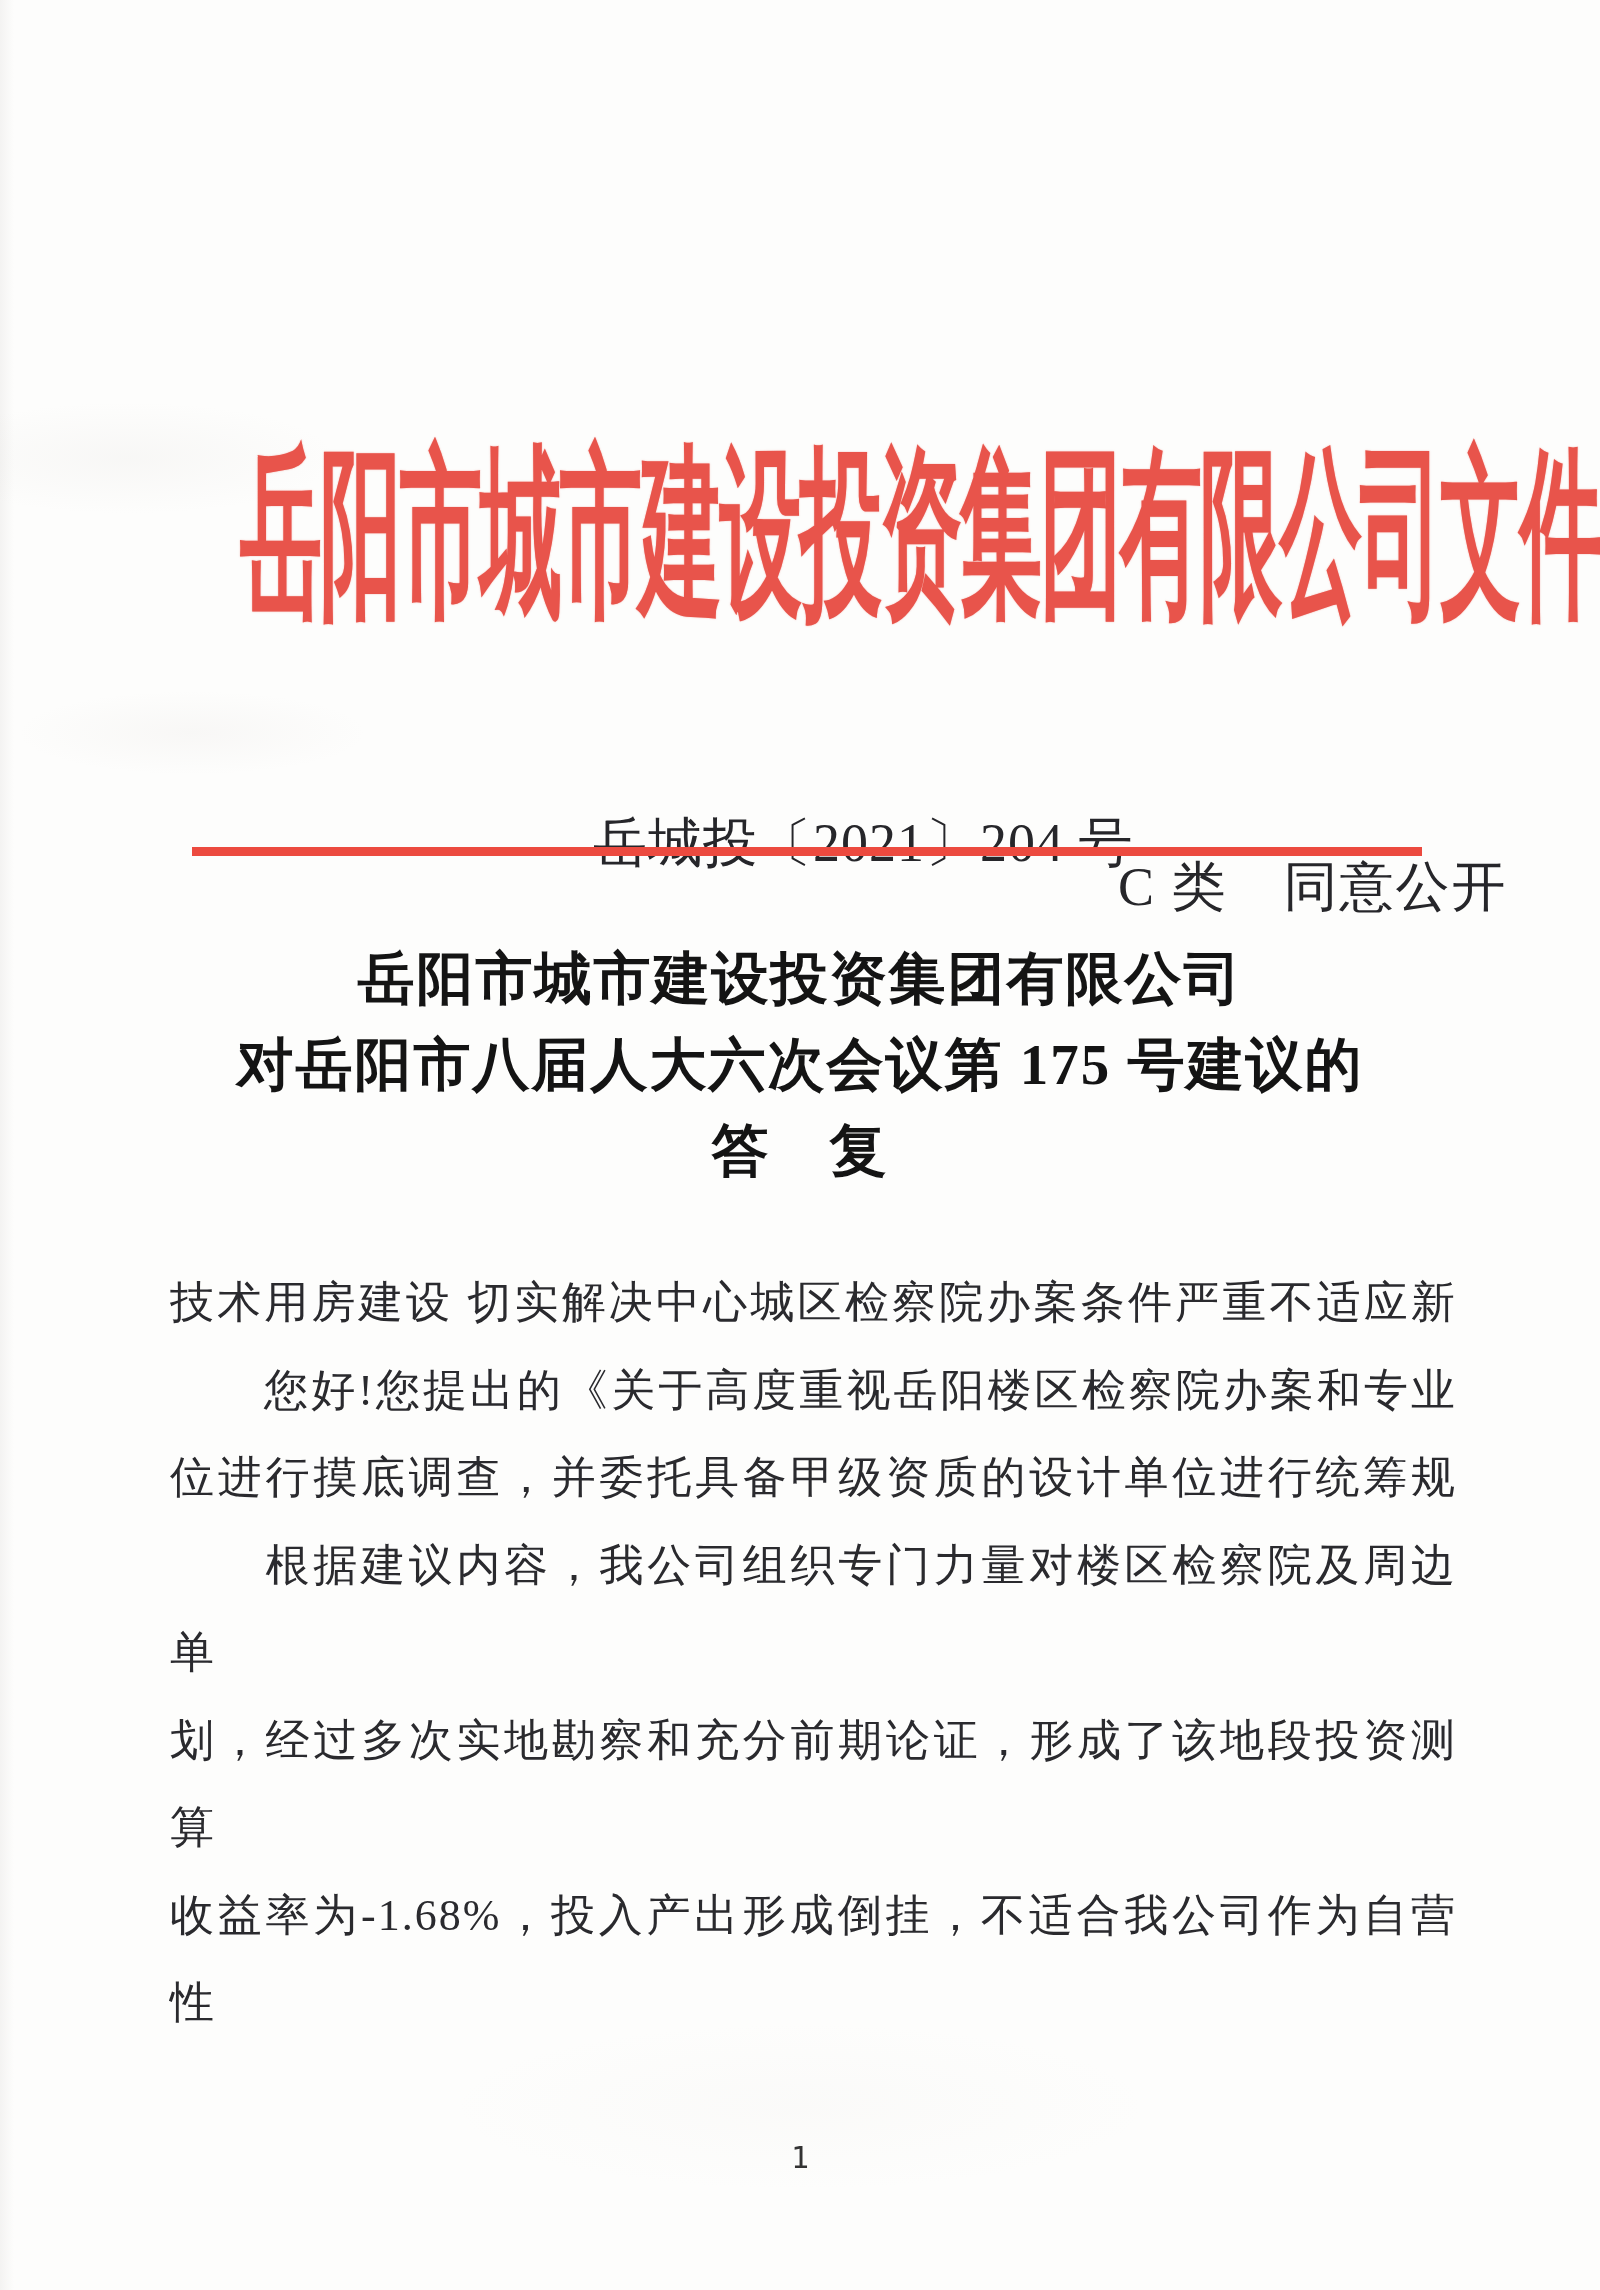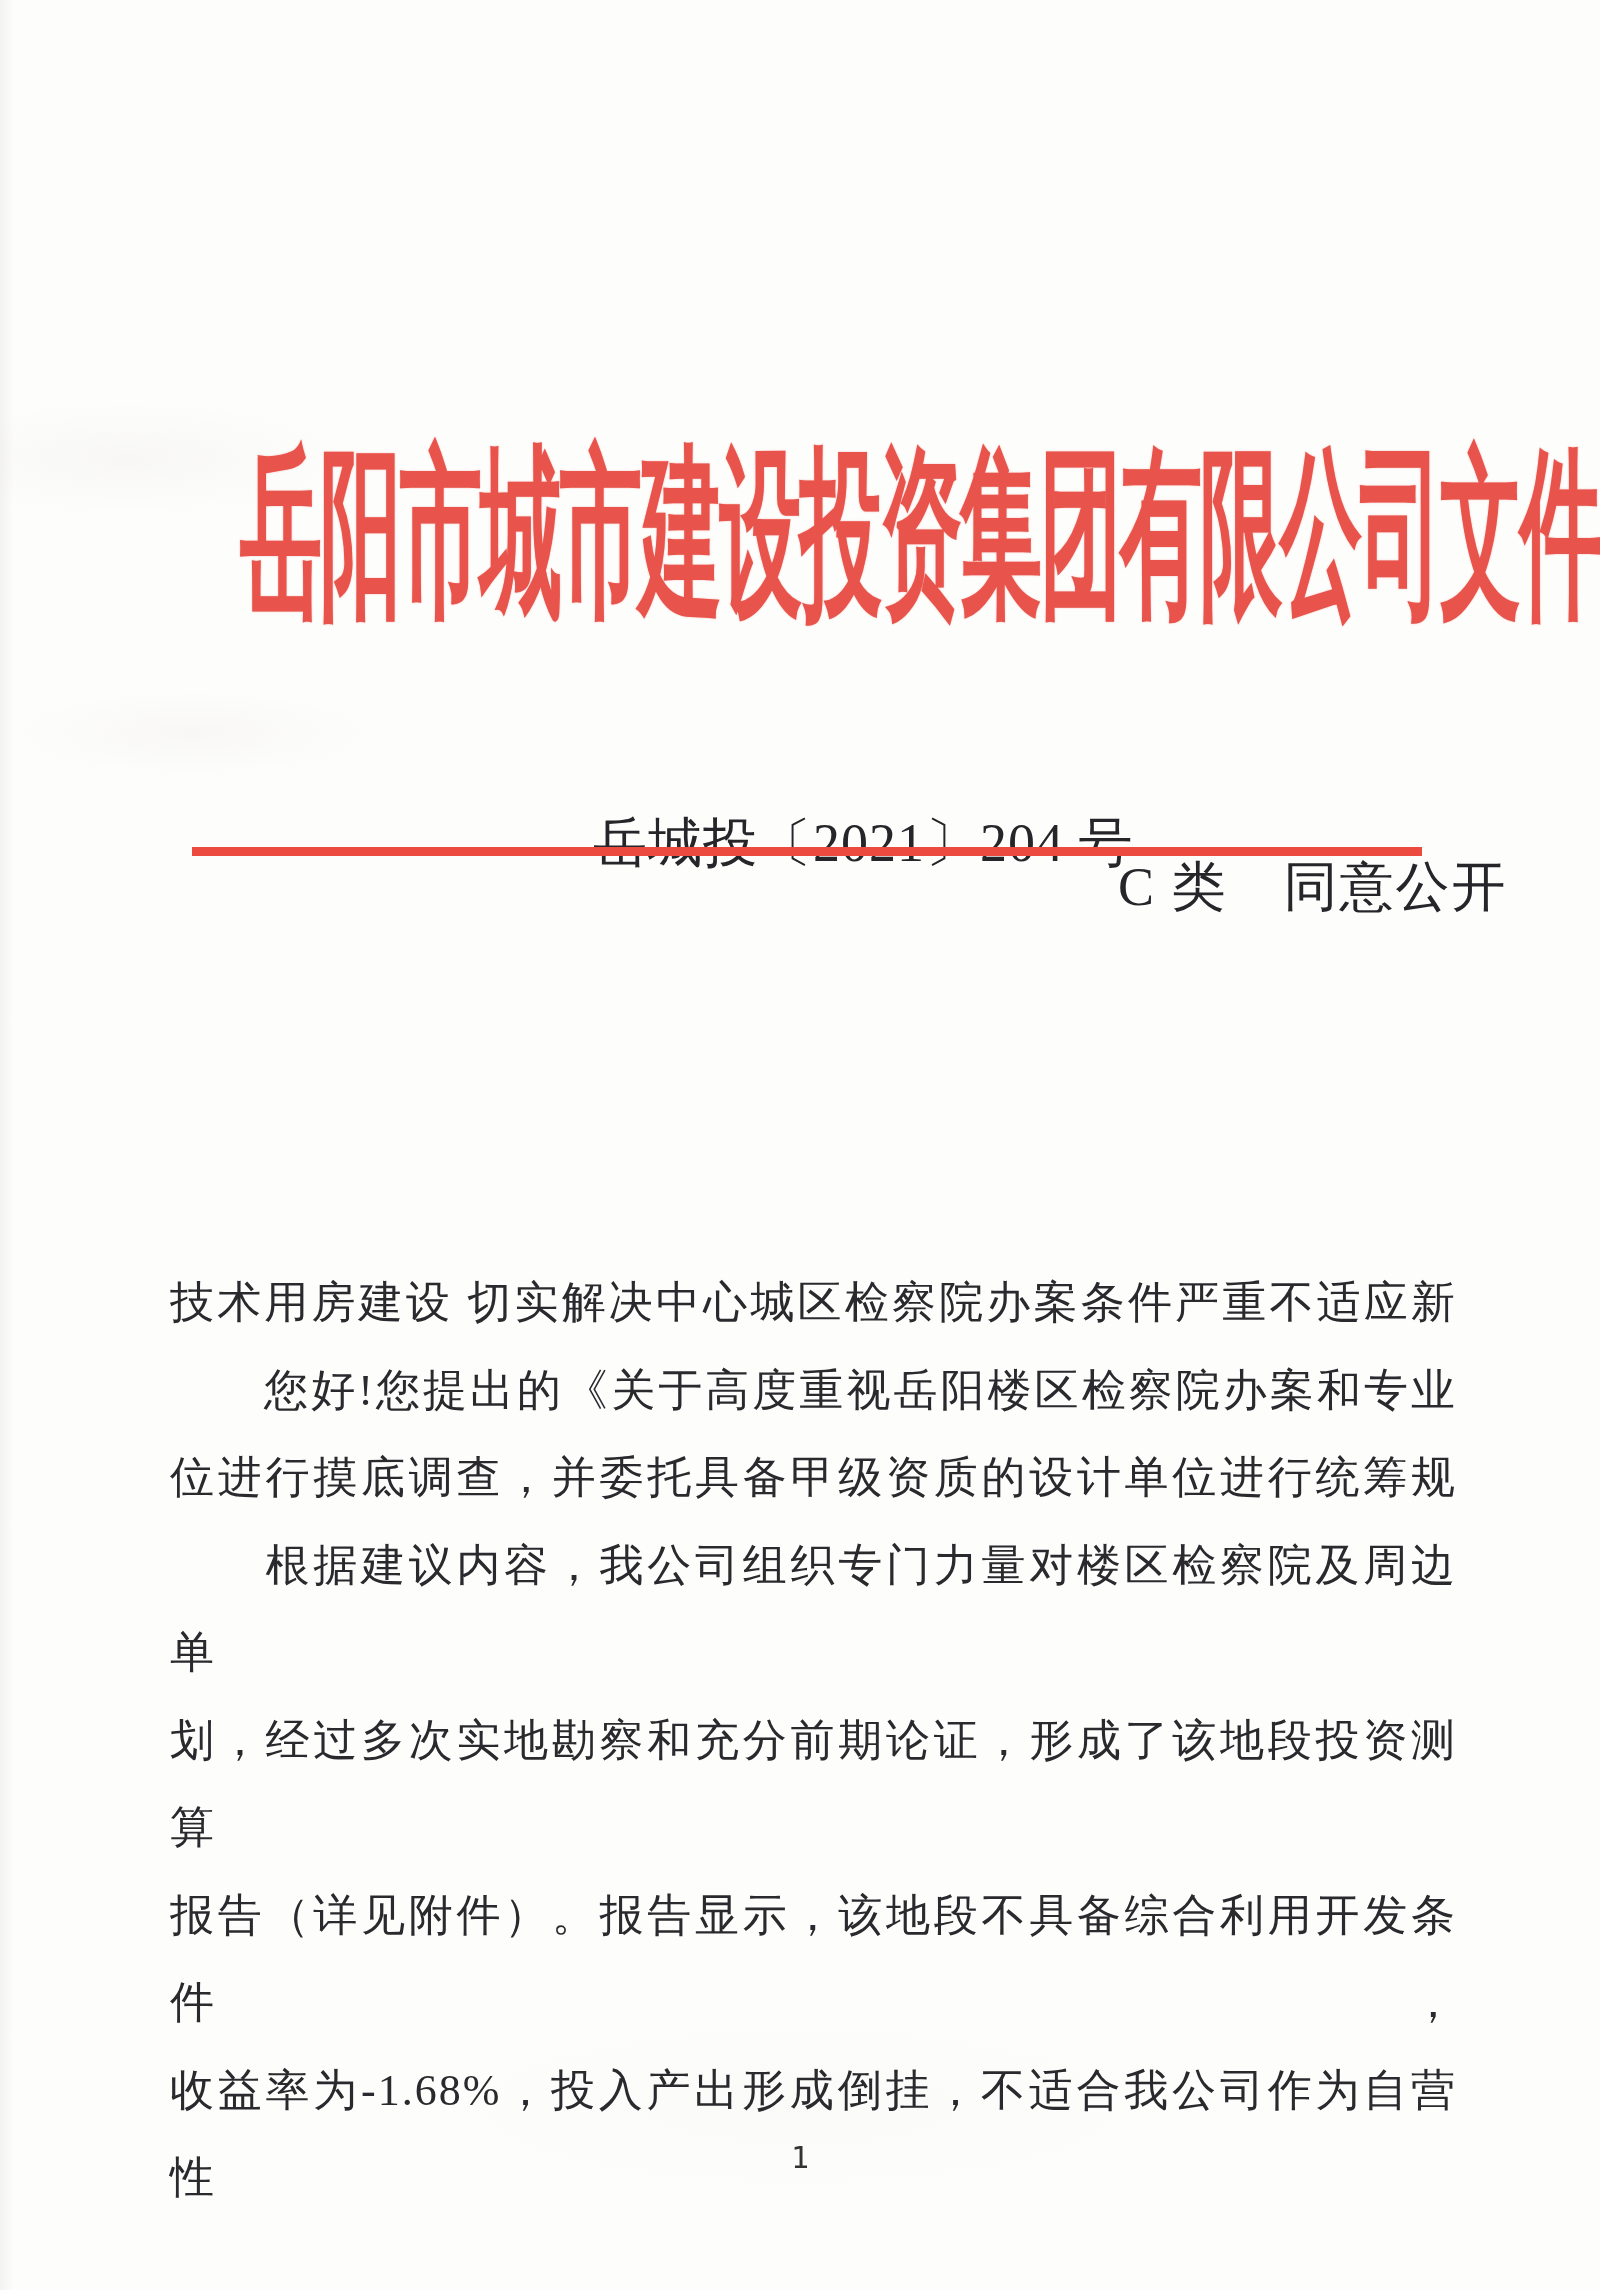--- a/index.html
+++ b/index.html
@@ -121,26 +121,30 @@
     <span class="banner-text">岳阳市城市建设投资集团有限公司文件</span>
   </div>
 
   <div class="ref-row">
     <span class="ref-doc-number">岳城投〔2021〕204 号</span>
     <span class="ref-classification">C 类　同意公开</span>
   </div>
 
   <div class="red-rule"></div>
 
+  <div class="doc-title">
+    <div>岳阳市城市建设投资集团有限公司</div>
+    <div>对岳阳市八届人大六次会议第 175 号建议的</div>
+    <div>答　复</div>
+  </div>
 
   <div class="body-block">
     <div class="body-line full">技术用房建设 切实解决中心城区检察院办案条件严重不适应新</div>
     <div class="body-line full">　　您好!您提出的《关于高度重视岳阳楼区检察院办案和专业</div>
     <div class="body-line full">位进行摸底调查，并委托具备甲级资质的设计单位进行统筹规</div>
     <div class="body-line full">　　根据建议内容，我公司组织专门力量对楼区检察院及周边单</div>
     <div class="body-line full">划，经过多次实地勘察和充分前期论证，形成了该地段投资测算</div>
-    <div class="body-line full">报告（详见附件）。报告显示，该地段不具备综合利用开发条件，</div>
     <div class="body-line full">收益率为-1.68%，投入产出形成倒挂，不适合我公司作为自营性</div>
   </div>
 
   <div class="page-number">1</div>
 
 </div>
 
 </body></html>

